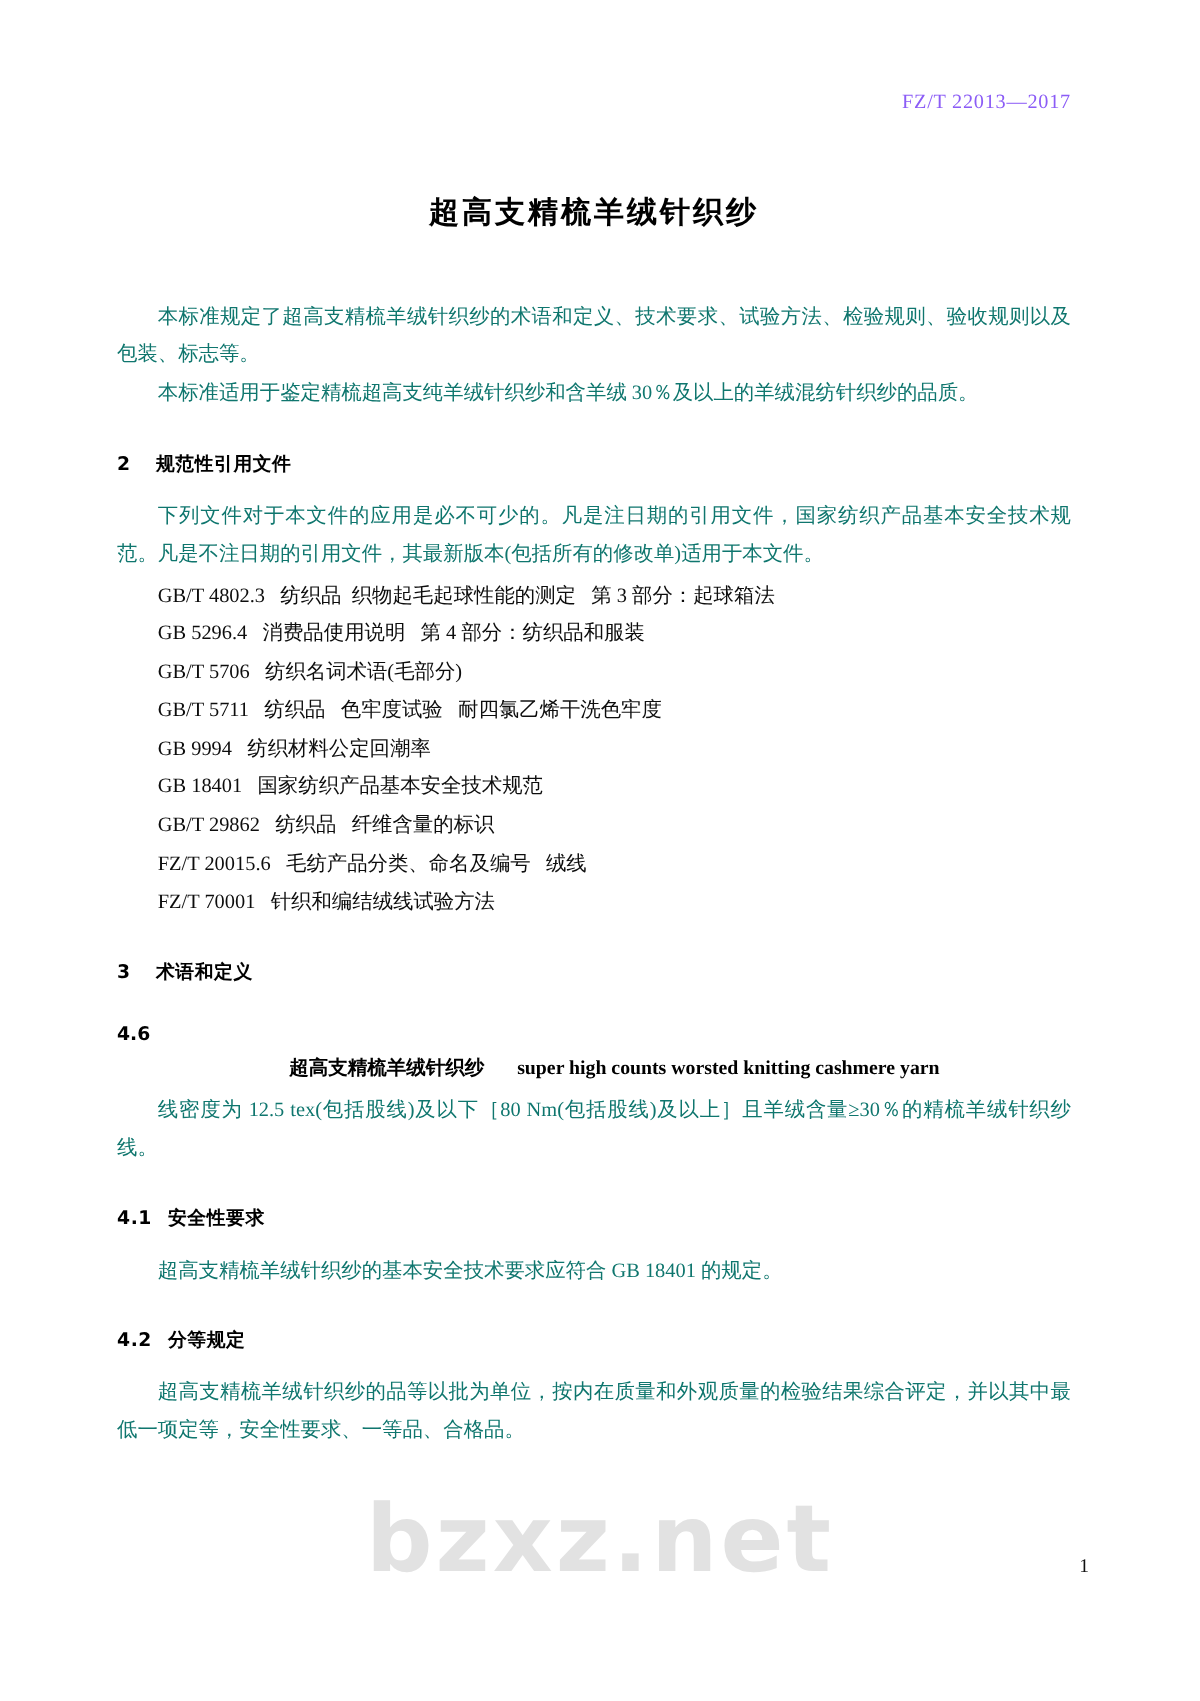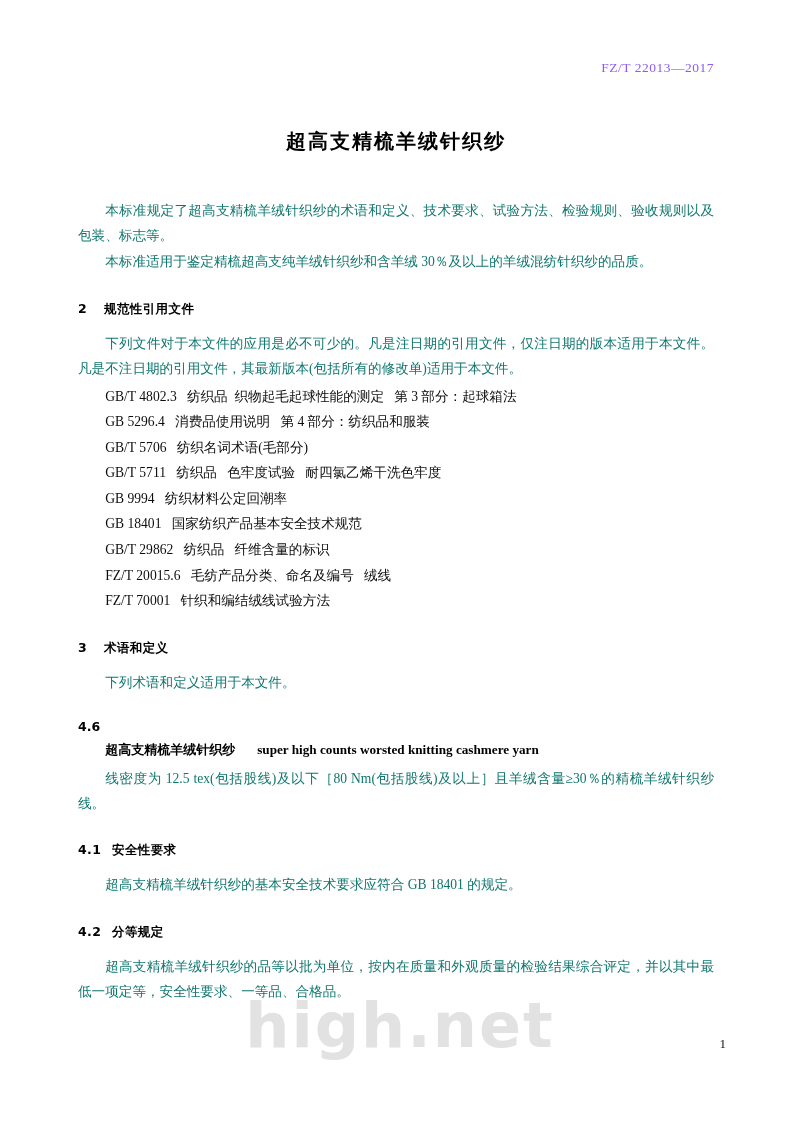--- a/index.html
+++ b/index.html
@@ -72,20 +72,21 @@
     color: #0f766e;
     margin: 0 0 2px 0;
     text-align: justify;
     text-indent: 2em;
   }
   .term-line {
     font-size: 13.6px;
     line-height: 1.8;
     margin: 2px 0 4px 0;
     text-indent: 2em;
+    text-align: center;
   }
   .term-cn {
     font-family: "DejaVu Sans", sans-serif;
     font-weight: bold;
     font-size: 13px;
   }
   .term-en {
     font-family: "Liberation Serif", serif;
     font-weight: bold;
     font-size: 13.2px;
@@ -136,52 +137,51 @@
     <div class="std-code">FZ/T 22013—2017</div>
 
     <h1 class="doc-title">超高支精梳羊绒针织纱</h1>
 
     <p class="para">本标准规定了超高支精梳羊绒针织纱的术语和定义、技术要求、试验方法、检验规则、验收规则以及包装、标志等。</p>
     <p class="para">本标准适用于鉴定精梳超高支纯羊绒针织纱和含羊绒 30％及以上的羊绒混纺针织纱的品质。</p>
 
     <div class="clause-head">
       <span class="num">2</span><span>规范性引用文件</span>
     </div>
-    <p class="para">下列文件对于本文件的应用是必不可少的。凡是注日期的引用文件，仅注日期的版本适用于本文件。凡是不注日期的引用文件，其最新版本(包括所有的修改单)适用于本文件。</p>
+    <p class="para">下列文件对于本文件的应用是必不可少的。凡是注日期的引用文件，国家纺织产品基本安全技术规范。凡是不注日期的引用文件，其最新版本(包括所有的修改单)适用于本文件。</p>
     <ul class="ref-list">
       <li>GB/T 4802.3   纺织品  织物起毛起球性能的测定   第 3 部分：起球箱法</li>
       <li>GB 5296.4   消费品使用说明   第 4 部分：纺织品和服装</li>
       <li>GB/T 5706   纺织名词术语(毛部分)</li>
       <li>GB/T 5711   纺织品   色牢度试验   耐四氯乙烯干洗色牢度</li>
       <li>GB 9994   纺织材料公定回潮率</li>
       <li>GB 18401   国家纺织产品基本安全技术规范</li>
       <li>GB/T 29862   纺织品   纤维含量的标识</li>
       <li>FZ/T 20015.6   毛纺产品分类、命名及编号   绒线</li>
       <li>FZ/T 70001   针织和编结绒线试验方法</li>
     </ul>
 
     <div class="clause-head">
       <span class="num">3</span><span>术语和定义</span>
     </div>
-    <p class="para">下列术语和定义适用于本文件。</p>
     <div class="num-only">4.6</div>
     <div class="term-line">
       <span class="term-cn">超高支精梳羊绒针织纱</span><span class="term-en">super high counts worsted knitting cashmere yarn</span>
     </div>
     <p class="para">线密度为 12.5 tex(包括股线)及以下［80 Nm(包括股线)及以上］且羊绒含量≥30％的精梳羊绒针织纱线。</p>
 
 
     <div class="clause-head sub">
       <span class="num">4.1</span><span>安全性要求</span>
     </div>
     <p class="para">超高支精梳羊绒针织纱的基本安全技术要求应符合 GB 18401 的规定。</p>
 
     <div class="clause-head sub">
       <span class="num">4.2</span><span>分等规定</span>
     </div>
     <p class="para">超高支精梳羊绒针织纱的品等以批为单位，按内在质量和外观质量的检验结果综合评定，并以其中最低一项定等，安全性要求、一等品、合格品。</p>
 
   </div>
 
-  <div class="watermark">high.net</div>
+  <div class="watermark">bzxz.net</div>
   <div class="page-number">1</div>
 
 </div>
 
 </body></html>

